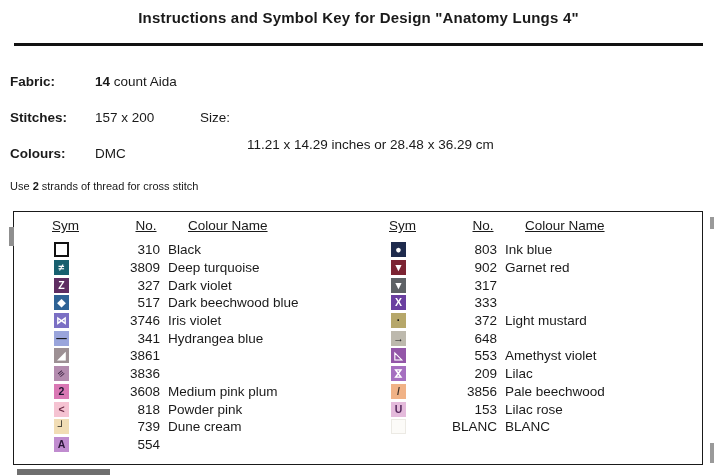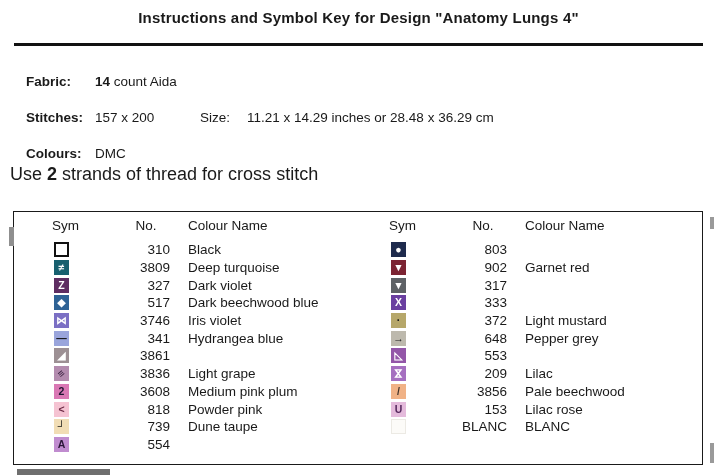--- a/index.html
+++ b/index.html
@@ -16,49 +16,49 @@
     position:absolute; top:9px; left:0; width:717px;
     text-align:center; font-size:15px; font-weight:bold;
     letter-spacing:0.2px;
   }
   .title-rule {
     position:absolute; top:43px; left:14px; width:689px; height:3px;
     background:#111111;
   }
   .info-row { position:absolute; left:10px; font-size:13.5px; white-space:nowrap; }
   .info-label { font-weight:bold; display:inline-block; }
-  .lab-col { position:absolute; left:16px; }
+  .lab-col { position:absolute; left:0; }
   .val-col { position:absolute; left:85px; }
   .size-lab { position:absolute; left:190px; font-weight:normal; }
-  .size-val { position:absolute; left:237px; }
+  .size-val { position:absolute; left:237px;margin-top:27px; }
   .row-fabric { top:74px; }
   .row-stitches { top:110px; }
   .row-colours { top:146px; }
-  .row-strands { top:164px; font-size:18px; }
+  .row-strands { top:180px; font-size:11px; }
   b.inb { font-weight:bold; }
 
   .panel {
     position:absolute; left:13px; top:211px; width:690px; height:254px;
     border:1px solid #1a1a1a; background:#ffffff;
   }
   .kgroup { position:absolute; top:0; }
   .kgroup.left  { left:38px;  }
   .kgroup.right { left:375px; }
   .khead {
     position:absolute; top:6px; display:grid;
     grid-template-columns:52px 48px 190px; column-gap:18px;
     font-size:13.5px;
   }
-  .khead .h { }
+  .khead .h { text-decoration:underline; }
   .khead .h-no { text-align:center; }
   .rows {
     position:absolute; top:29px; display:flex; flex-direction:column;
   }
   .trow {
-    display:grid; grid-template-columns:52px 48px 190px; column-gap:18px;
+    display:grid; grid-template-columns:52px 48px 190px; column-gap:8px;
     height:17.7px; align-items:center; font-size:13.5px;
   }
   .sym-cell { display:flex; align-items:center; }
   .swatch {
     width:15px; height:15px; margin-left:2px;
     display:flex; align-items:center; justify-content:center;
     flex:0 0 15px;
   }
   .glyph {
     font-size:10.5px; font-weight:bold; line-height:15px;
@@ -177,21 +177,20 @@
     <div class="no-cell">3861</div>
   </div>
 
   <div class="trow">
     <div class="sym-cell">
       <span class="swatch" style="background: rgb(179, 139, 174);">
               <span class="glyph" style="color: rgb(58, 34, 64); transform: rotate(-40deg);">≡</span>
             </span>
     </div>
     <div class="no-cell">3836</div>
-    <div class="name-cell">Light grape</div>
   </div>
 
   <div class="trow">
     <div class="sym-cell">
       <span class="swatch" style="background: rgb(217, 120, 180);">
               <span class="glyph" style="color: rgb(28, 20, 48);">2</span>
             </span>
     </div>
     <div class="no-cell">3608</div>
     <div class="name-cell">Medium pink plum</div>
@@ -207,21 +206,21 @@
     <div class="name-cell">Powder pink</div>
   </div>
 
   <div class="trow">
     <div class="sym-cell">
       <span class="swatch" style="background: rgb(241, 221, 181);">
               <span class="glyph" style="color: rgb(21, 21, 21);">┘</span>
             </span>
     </div>
     <div class="no-cell">739</div>
-    <div class="name-cell">Dune taupe</div>
+    <div class="name-cell">Dune cream</div>
   </div>
 
   <div class="trow">
     <div class="sym-cell">
       <span class="swatch" style="background: rgb(192, 140, 207);">
               <span class="glyph" style="color: rgb(42, 22, 56);">A</span>
             </span>
     </div>
     <div class="no-cell">554</div>
   </div>
@@ -234,20 +233,21 @@
       <span class="h">Colour Name</span>
     </div>
     <div class="rows" id="rows-right">
   <div class="trow">
     <div class="sym-cell">
       <span class="swatch" style="background: rgb(30, 43, 77);">
               <span class="glyph" style="color: rgb(255, 255, 255);">●</span>
             </span>
     </div>
     <div class="no-cell">803</div>
+    <div class="name-cell">Ink blue</div>
   </div>
 
   <div class="trow">
     <div class="sym-cell">
       <span class="swatch" style="background: rgb(124, 36, 51);">
               <span class="glyph" style="color: rgb(255, 255, 255);">▼</span>
             </span>
     </div>
     <div class="no-cell">902</div>
     <div class="name-cell">Garnet red</div>
@@ -281,30 +281,30 @@
     <div class="name-cell">Light mustard</div>
   </div>
 
   <div class="trow">
     <div class="sym-cell">
       <span class="swatch" style="background: rgb(189, 185, 173);">
               <span class="glyph" style="color: rgb(21, 21, 21);">→</span>
             </span>
     </div>
     <div class="no-cell">648</div>
-    <div class="name-cell">Pepper grey</div>
   </div>
 
   <div class="trow">
     <div class="sym-cell">
       <span class="swatch" style="background: rgb(147, 86, 168);">
               <span class="glyph" style="color: rgb(255, 255, 255);">◺</span>
             </span>
     </div>
     <div class="no-cell">553</div>
+    <div class="name-cell">Amethyst violet</div>
   </div>
 
   <div class="trow">
     <div class="sym-cell">
       <span class="swatch" style="background: rgb(165, 111, 192);">
               <span class="glyph" style="color: rgb(255, 255, 255); transform: rotate(90deg);">⋈</span>
             </span>
     </div>
     <div class="no-cell">209</div>
     <div class="name-cell">Lilac</div>

